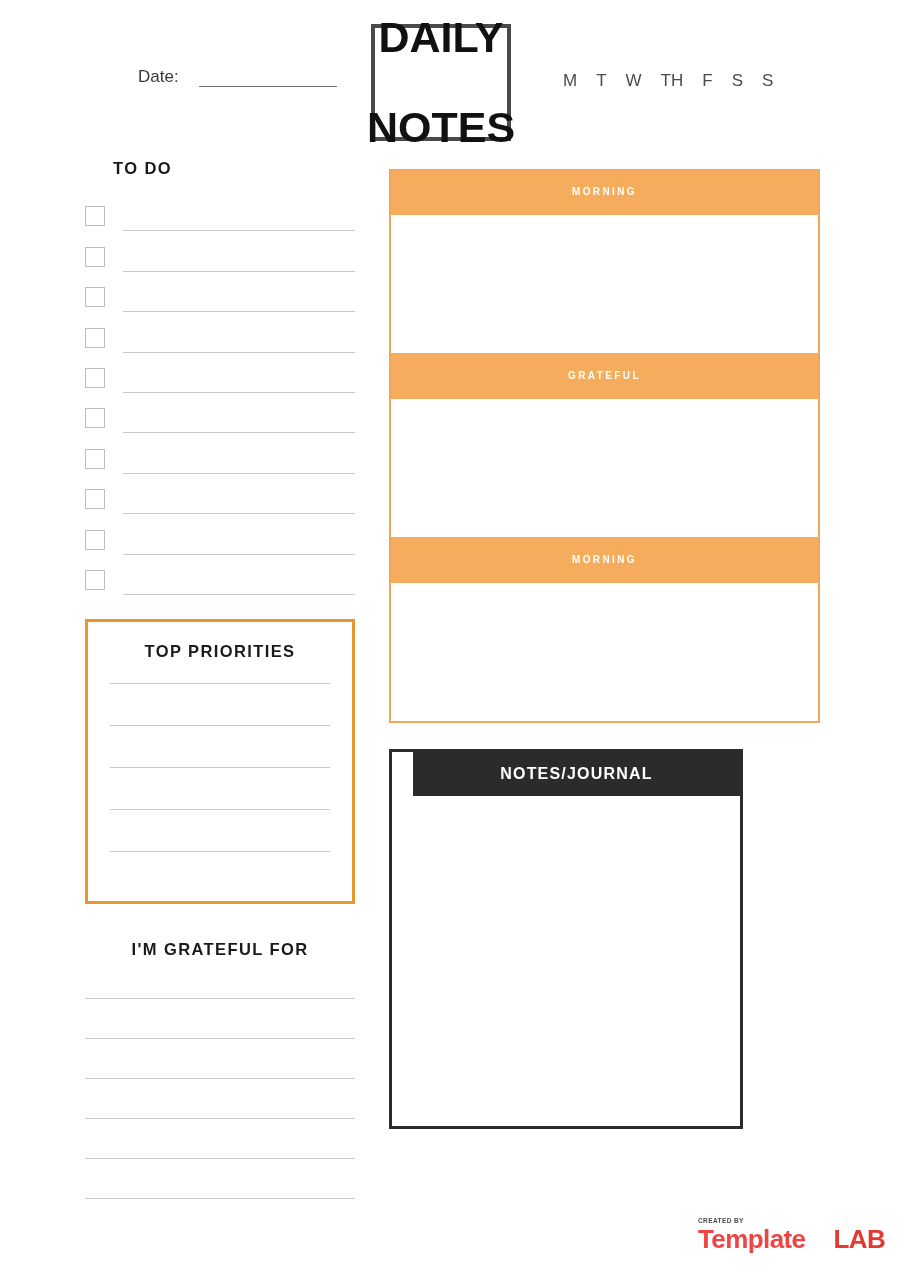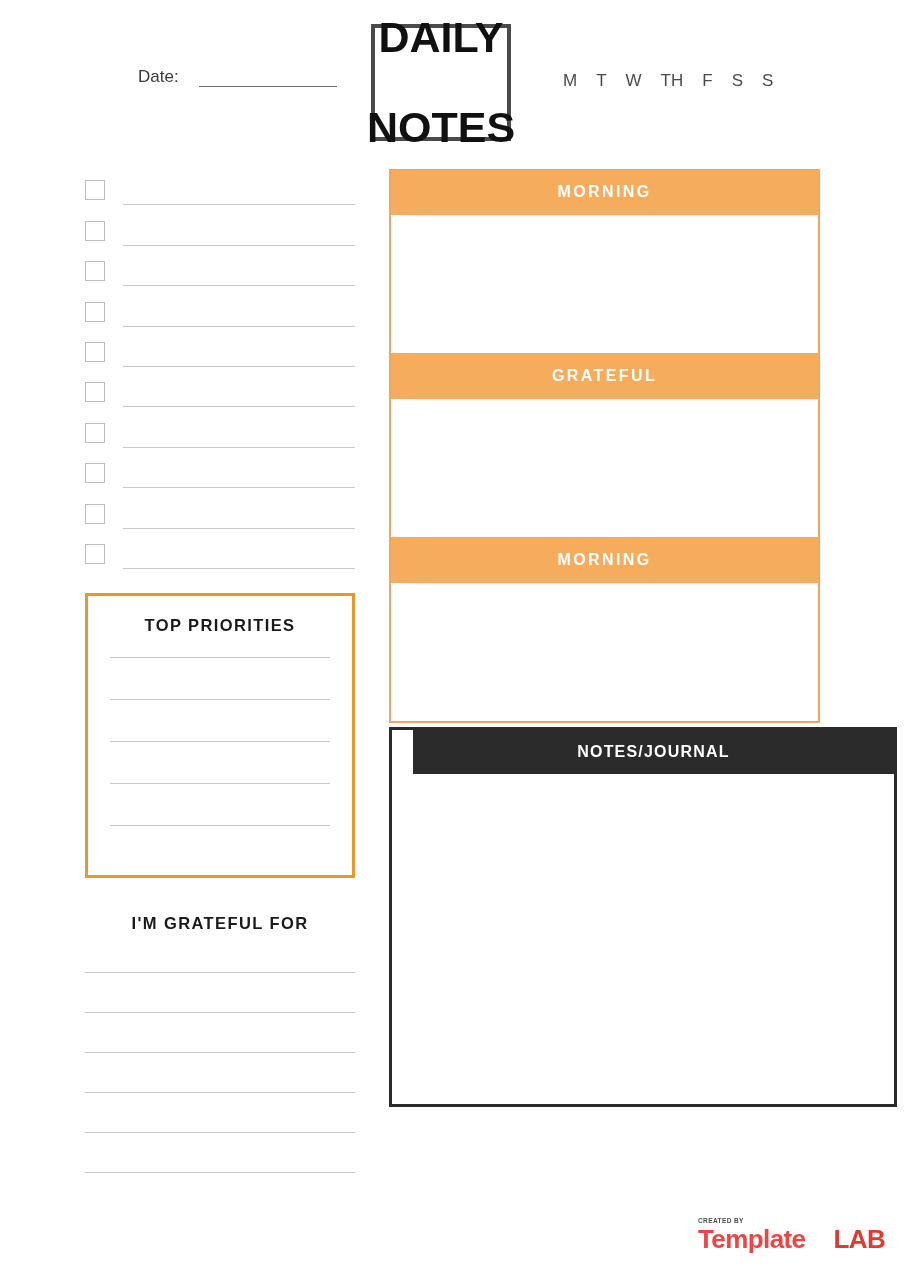--- a/index.html
+++ b/index.html
@@ -159,39 +159,39 @@
   }
   #schedule {
     border: 2.5px solid #F2A65A;
     box-sizing: border-box;
     width: 431px;
   }
   .slot-header {
     background: #F6AC5D;
     color: #ffffff;
     text-align: center;
-    font-size: 16px;
+    font-size: 10px;
     font-weight: bold;
     letter-spacing: 2.4px;
     height: 42px;
     line-height: 42px;
   }
   .slot-body {
     background: #ffffff;
     border-top: 2px solid #F6AC5D;
     border-bottom: 2px solid #F6AC5D;
   }
   .slot-body.morning { height: 138px; }
   .slot-body.afternoon { height: 138px; }
   .slot-body.evening { height: 138px; border-bottom: none; }
 
   
   #notes-box {
-    margin-top: 4px;
-    width: 508px;
+    margin-top: 26px;
+    width: 354px;
     border: 3px solid #2b2b2b;
     box-sizing: border-box;
     padding-left: 21px;
   }
   #notes-header {
     background: #2b2b2b;
     color: #ffffff;
     text-align: center;
     font-size: 16px;
     font-weight: bold;
@@ -250,20 +250,21 @@
     <span>TH</span>
     <span>F</span>
     <span>S</span>
     <span>S</span>
   </div>
 
 </div>
 
 <div id="left-col">
 
+  <div id="todo-title" class="sec-title">TO DO</div>
 
   <div id="todo-list">
     <div class="todo-row">
       <span class="checkbox"></span>
       <span class="todo-line"></span>
     </div>
     <div class="todo-row">
       <span class="checkbox"></span>
       <span class="todo-line"></span>
     </div>

